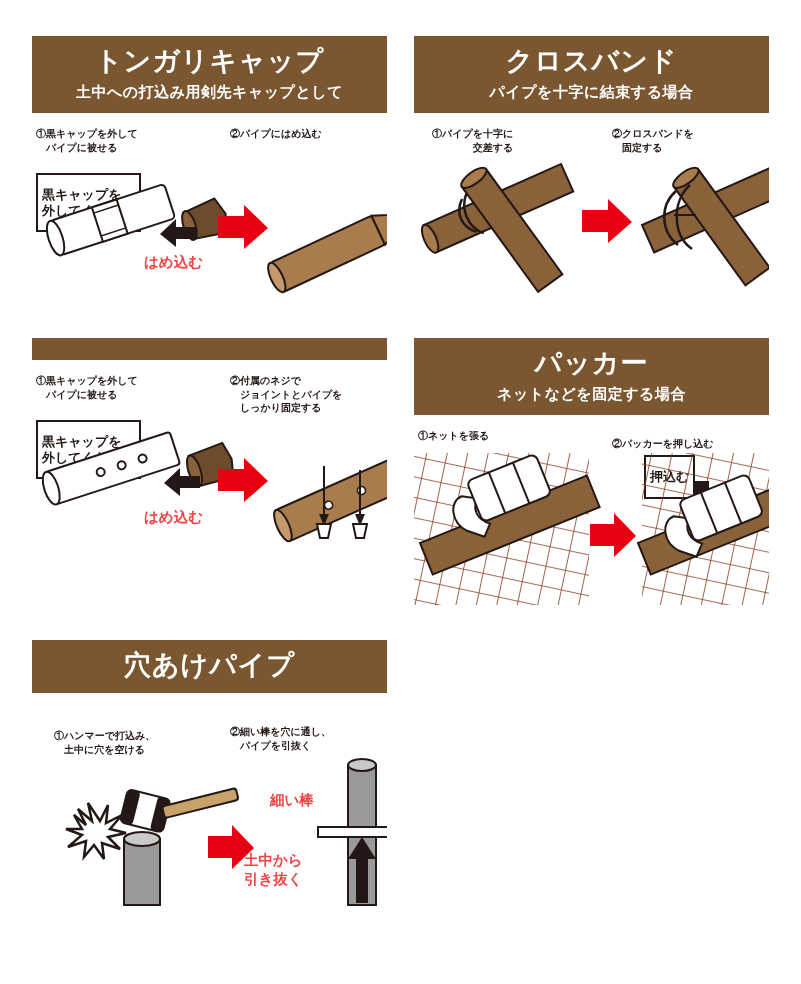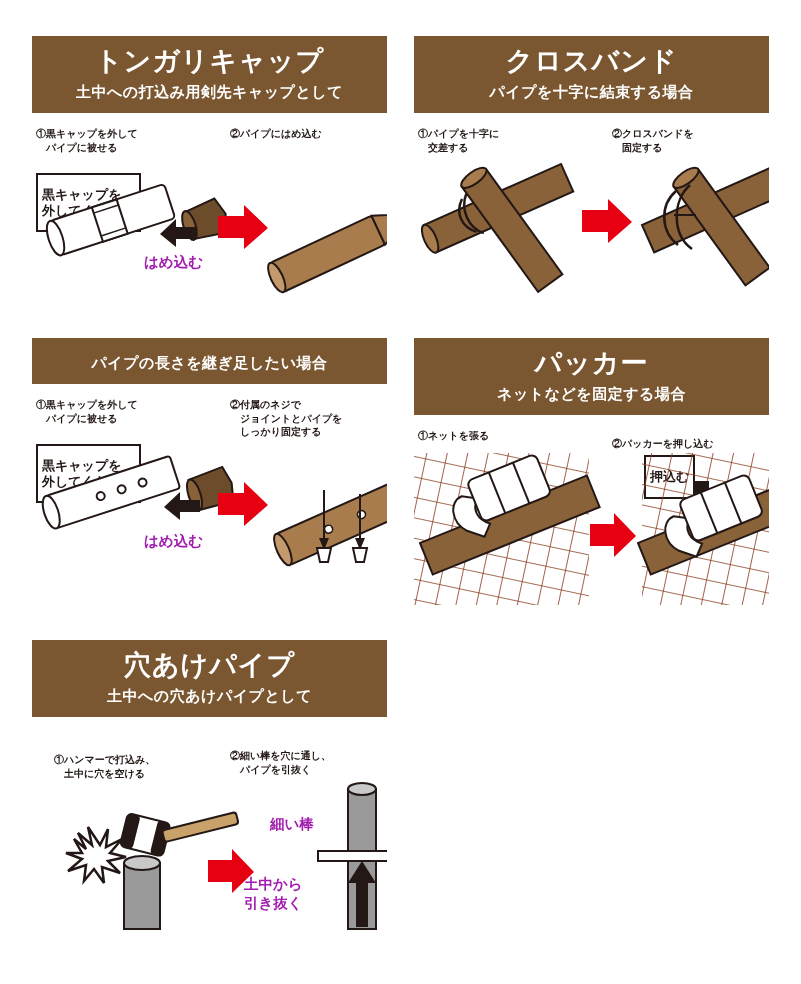--- a/index.html
+++ b/index.html
@@ -65,21 +65,21 @@
     padding: 12px 4px;
     white-space: pre-line;
     text-align: left;
   }
   .plain-label {
     position: absolute;
     font-size: 14.5px;
     font-weight: bold;
     line-height: 1.3;
     white-space: pre-line;
-    color: #a21caf;
+    color: #ef4444;
   }
   svg { display: block; }
 </style>
 </head>
 <body>
 
 <div class="sheet">
 
   <div class="panel" style="left:32px; top:36px; width:355px;">
     <div class="panel-header">
@@ -125,21 +125,21 @@
       </svg>
     </div>
   </div>
 
   <div class="panel" style="left:414px; top:36px; width:355px;">
     <div class="panel-header">
       <div class="panel-title">クロスバンド</div>
       <div class="panel-sub">パイプを十字に結束する場合</div>
     </div>
     <div class="panel-body">
-      <div class="step-label" style="left:4px; top:14px;">①パイプを十字に
+      <div class="step-label" style="left:18px; top:14px;text-align:right;">①パイプを十字に
 　交差する</div>
       <div class="step-label" style="left:198px; top:14px;">②クロスバンドを
 　固定する</div>
 
       <svg width="355" height="190" style="position:absolute; left:0; top:0;">
 
         <g>
           <g transform="translate(10,112) rotate(-24)">
             <rect x="0" y="0" width="150" height="30" fill="#8a6239" stroke="#231815" stroke-width="2"></rect>
             <ellipse cx="0" cy="15" rx="6" ry="15" fill="#a97c4d" stroke="#231815" stroke-width="2"></ellipse>
@@ -173,21 +173,20 @@
             <path d="M14 -6 C-4 10 -4 44 16 58" fill="none" stroke="#231815" stroke-width="2.5"></path>
             <path d="M-2 24 L20 24" stroke="#231815" stroke-width="2"></path>
           </g>
         </g>
       </svg>
     </div>
   </div>
 
   <div class="panel" style="left:32px; top:338px; width:355px;">
     <div class="panel-header">
-      <div class="panel-sub">パイプの長さを継ぎ足したい場合</div>
     </div>
     <div class="panel-body">
       <div class="step-label" style="left:4px; top:14px;">①黒キャップを外して
 　パイプに被せる</div>
       <div class="step-label" style="left:198px; top:14px;">②付属のネジで
 　ジョイントとパイプを
 　しっかり固定する</div>
       <div class="callout" style="left:4px; top:60px;">黒キャップを
 外してください</div>
       <div class="plain-label" style="left:112px; top:148px;">はめ込む</div>
@@ -291,21 +290,20 @@
             <line x1="60" y1="-2" x2="60" y2="42" stroke="#231815" stroke-width="2"></line>
           </g>
         </g>
       </svg>
     </div>
   </div>
 
   <div class="panel" style="left:32px; top:640px; width:355px;">
     <div class="panel-header">
       <div class="panel-title">穴あけパイプ</div>
-      <div class="panel-sub">土中への穴あけパイプとして</div>
     </div>
     <div class="panel-body" style="height:230px;">
       <div class="step-label" style="left:22px; top:36px;">①ハンマーで打込み、
 　土中に穴を空ける</div>
       <div class="step-label" style="left:198px; top:32px;">②細い棒を穴に通し、
 　パイプを引抜く</div>
       <div class="plain-label" style="left:238px; top:98px;font-family:Liberation Serif, serif;">細い棒</div>
       <div class="plain-label" style="left:212px; top:158px;">土中から
 引き抜く</div>
 

